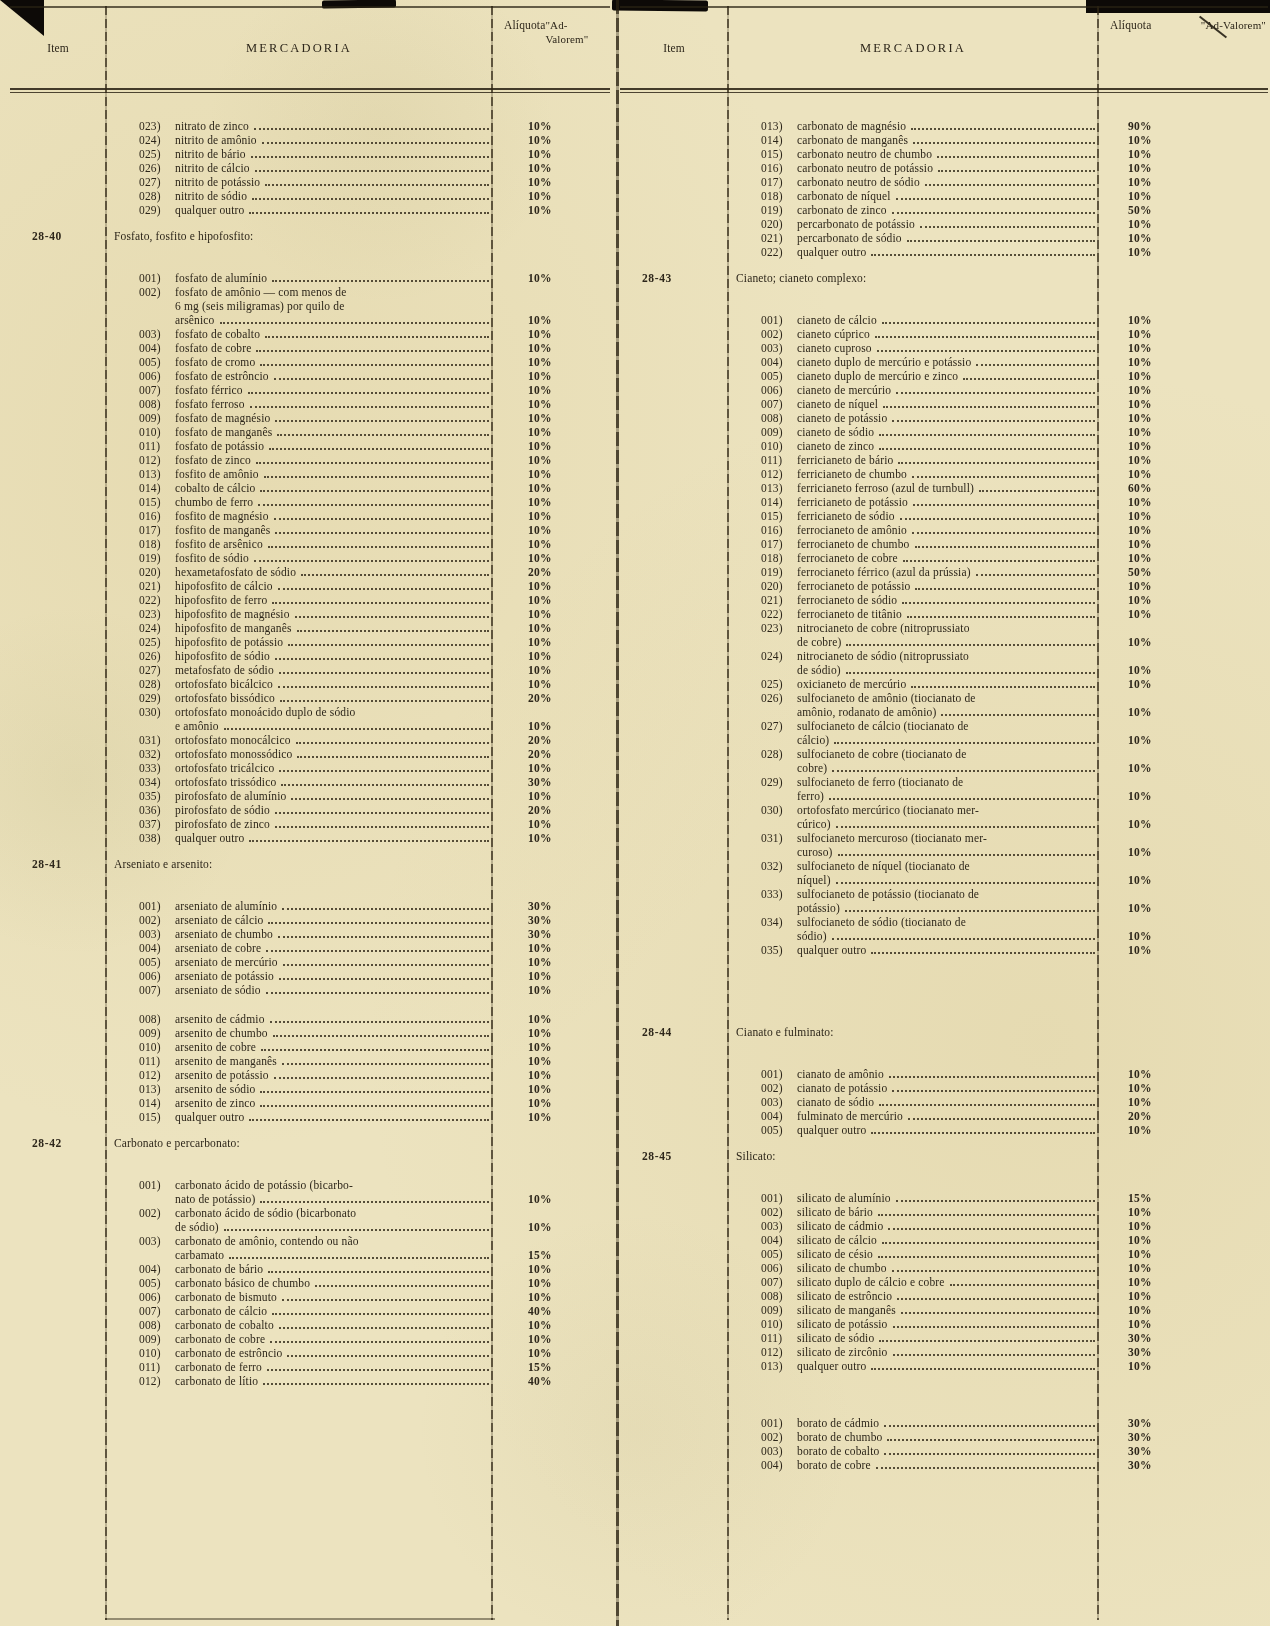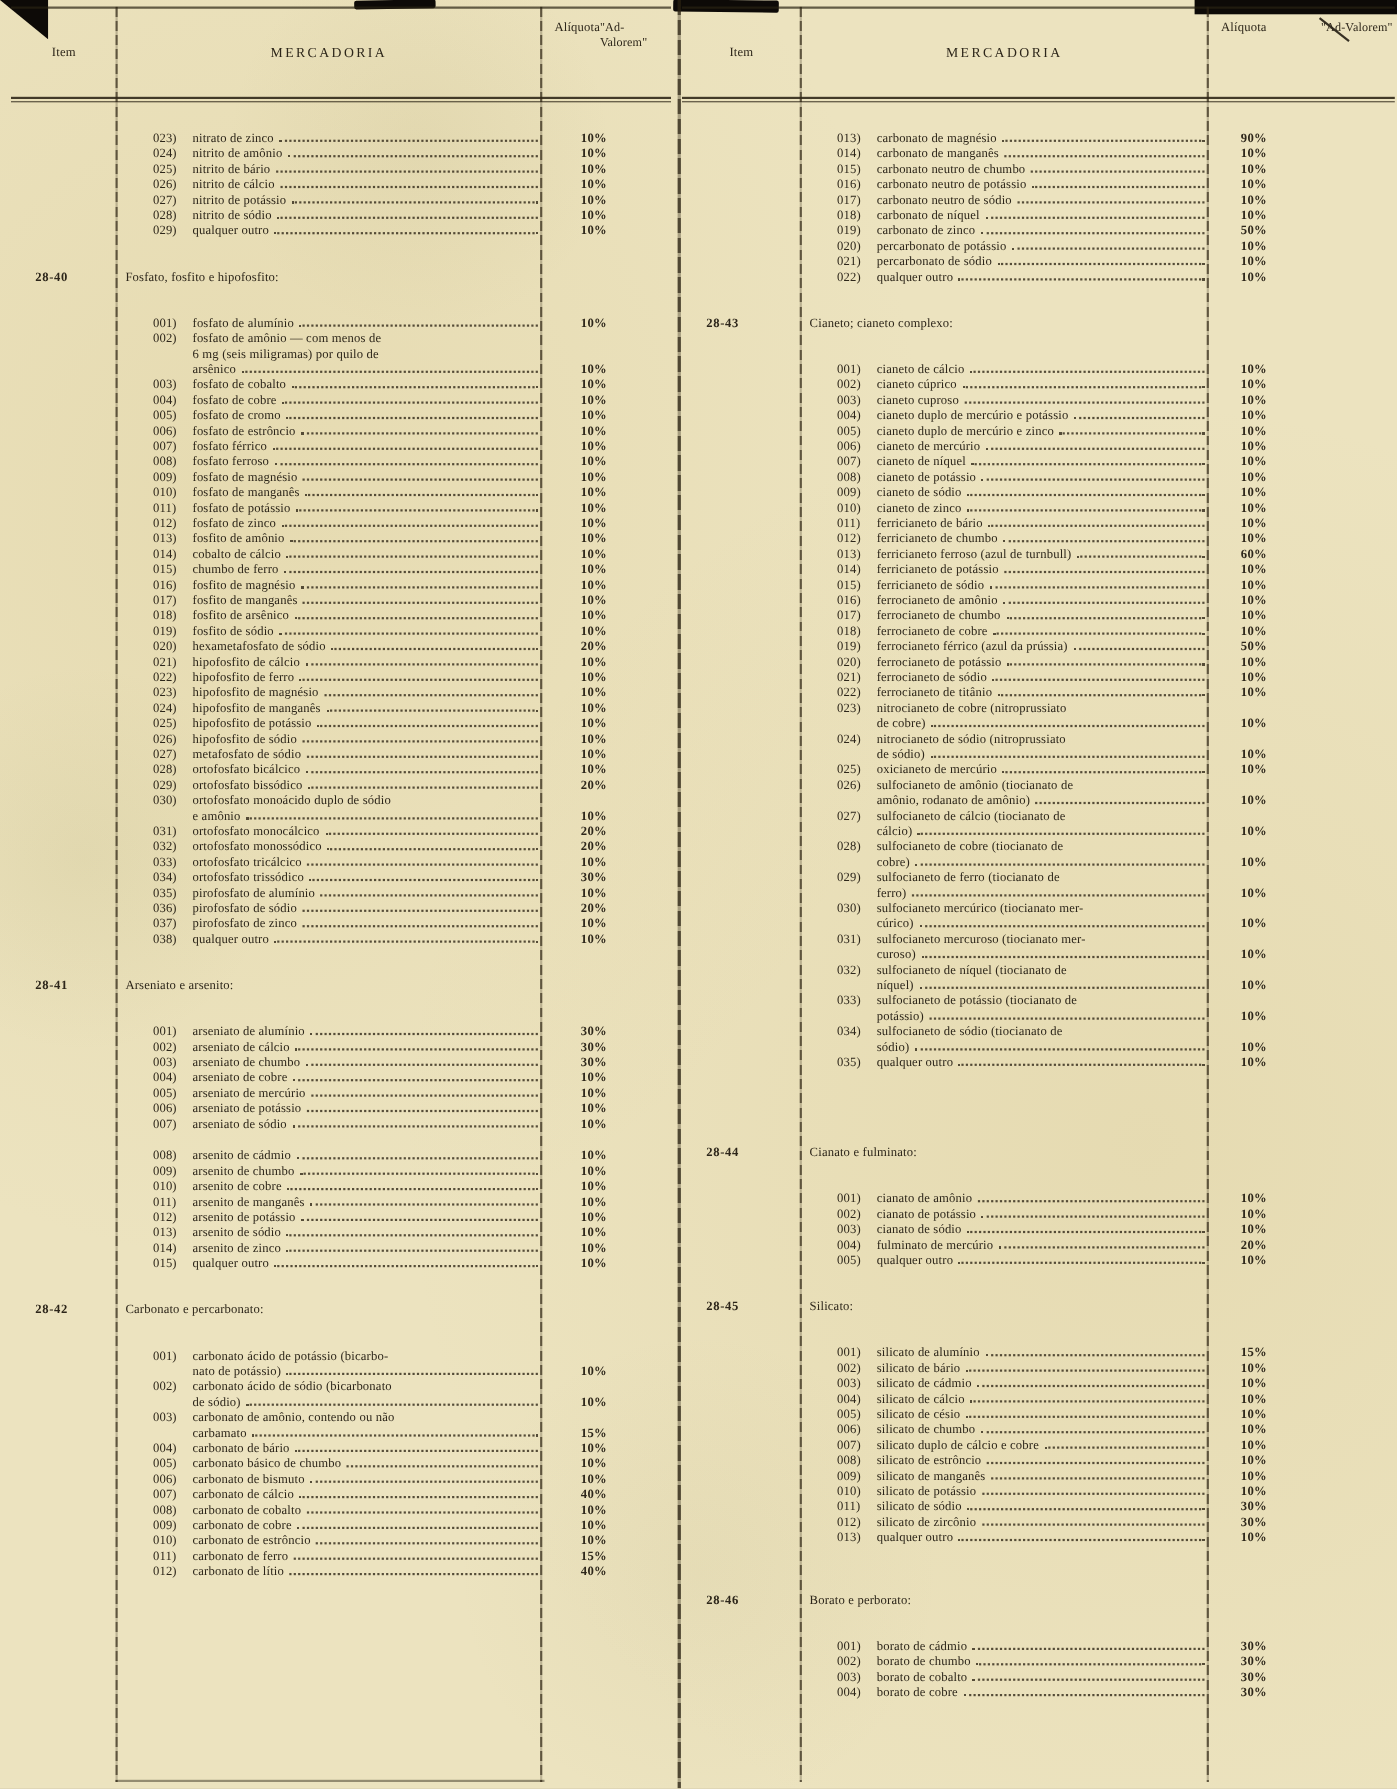--- a/index.html
+++ b/index.html
@@ -27,21 +27,21 @@
   .tbl-right .h-rate{width:170px;}
   .h-rate .l2{font-size:11px;}
   .dblrule{height:5px;border-top:2.5px solid rgba(38,30,16,.85);border-bottom:1.5px solid rgba(38,30,16,.8);box-sizing:border-box;}
   .vr{position:absolute;top:0;bottom:0;width:2px;
       background:repeating-linear-gradient(to bottom, rgba(48,38,20,.75) 0 9px, rgba(48,38,20,.25) 9px 13px);}
   .tbl-left .vr1{left:95px;} .tbl-left .vr2{left:481px;}
   .tbl-right .vr1{left:107px;} .tbl-right .vr2{left:477px;}
   .centerline{position:absolute;top:0;bottom:0;left:616px;width:2.5px;
       background:repeating-linear-gradient(to bottom, rgba(40,32,16,.8) 0 14px, rgba(40,32,16,.35) 14px 18px);}
   .tbody{position:relative;padding-top:26px;}
-  .section{margin-top:28px;}
+  .section{margin-top:12px;}
   .section:first-child{margin-top:0;}
   .sec-head{display:flex;margin-bottom:28px;}
   .sec-code{flex:0 0 96px;box-sizing:border-box;padding-left:22px;font-weight:700;letter-spacing:.6px;}
   .tbl-right .sec-code{flex-basis:108px;}
   .sec-title{padding-left:8px;}
   .entries{margin-left:129px;}
   .tbl-right .entries{margin-left:141px;}
   .entry{display:flex;align-items:flex-end;}
   .entry.gb{margin-top:15px;}
   .lines{flex:1;min-width:0;}
@@ -1509,21 +1509,21 @@
                 </div>
               </div>
               <div class="rate">
                 <span>10%</span>
               </div>
             </div>
             <div class="entry">
               <div class="lines">
                 <div class="line">
                   <span class="num">030)</span>
-                  <span class="txt">sulfocianeto mercúrico (tiocianato mer-</span>
+                  <span class="txt">ortofosfato mercúrico (tiocianato mer-</span>
                 </div>
                 <div class="line cont">
                   <span class="txt">cúrico)</span>
                   <span class="dots"></span>
                 </div>
               </div>
               <div class="rate">
                 <span>10%</span>
               </div>
             </div>
@@ -1827,24 +1827,20 @@
                   <span class="dots"></span>
                 </div>
               </div>
               <div class="rate">
                 <span>10%</span>
               </div>
             </div>
           </div>
         </div>
         <div class="section" style="margin-top: 43px;">
-          <div class="sec-head">
-            <div class="sec-code">28-46</div>
-            <div class="sec-title">Borato e perborato:</div>
-          </div>
           <div class="entries">
             <div class="entry">
               <div class="lines">
                 <div class="line">
                   <span class="num">001)</span>
                   <span class="txt">borato de cádmio</span>
                   <span class="dots"></span>
                 </div>
               </div>
               <div class="rate">

